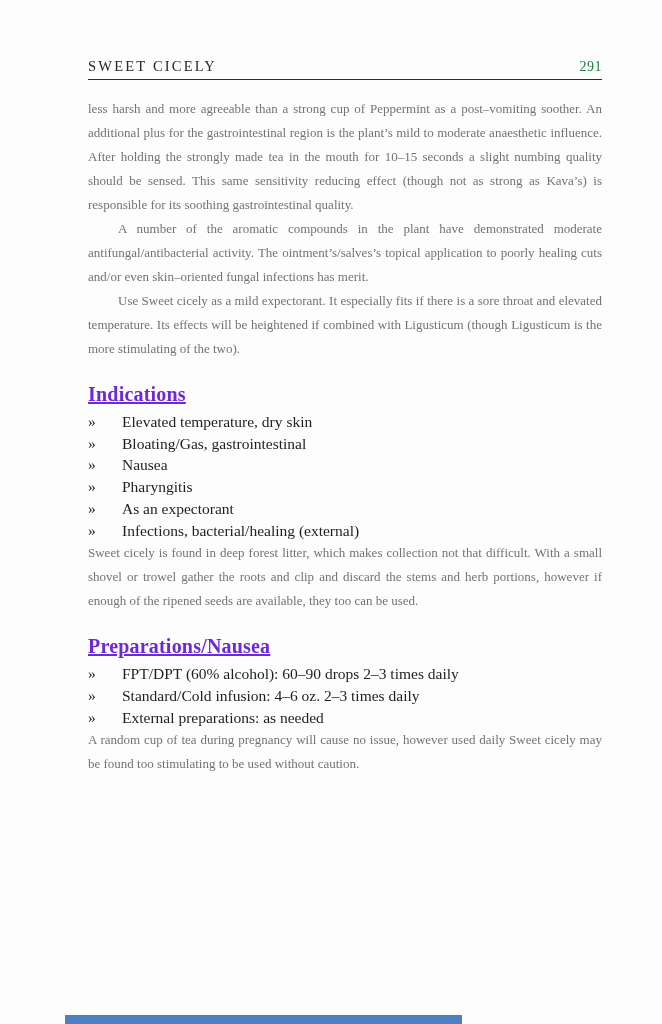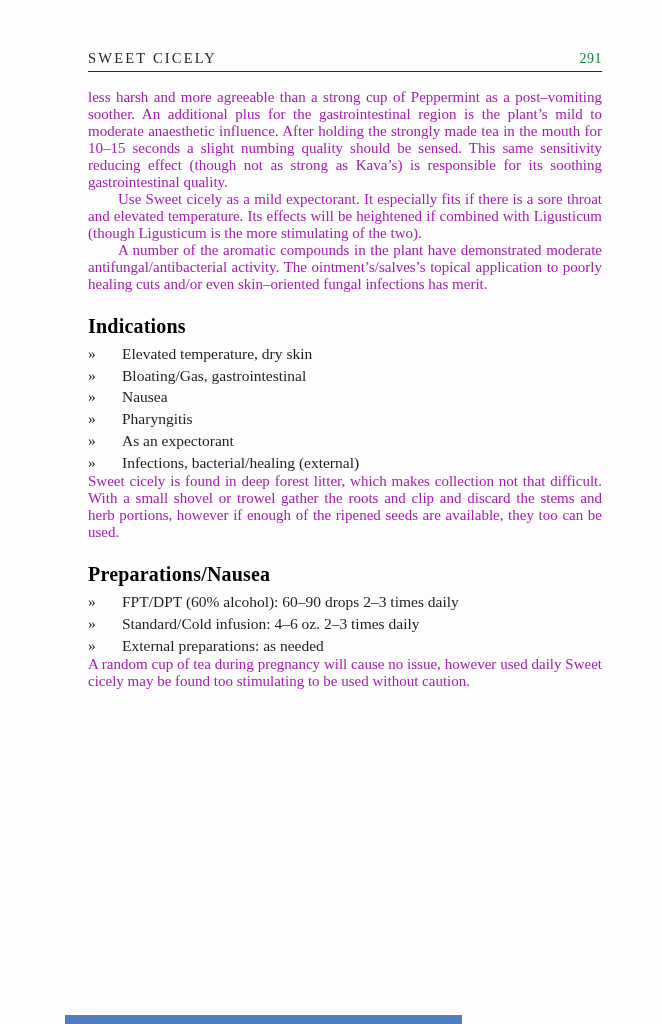--- a/index.html
+++ b/index.html
@@ -9,21 +9,21 @@
     width: 662px;
     height: 1024px;
     margin: 0 auto;
     background: #fdfdfd;
     overflow: hidden;
     font-family: "Liberation Serif", "DejaVu Serif", serif;
     color: #1f1f1f;
   }
   .inner {
     position: absolute;
-    top: 50px;
+    top: 58px;
     left: 88px;
     width: 514px;
   }
   .page-header {
     display: flex;
     justify-content: space-between;
     align-items: baseline;
   }
   .running-title {
     font-size: 14.5px;
@@ -35,33 +35,34 @@
     letter-spacing: 0.5px;
     color: #15803d;
   }
   .header-rule {
     border: none;
     border-top: 1.6px solid #2b2b2b;
     margin: 4px 0 0 0;
   }
   .body-text {
     margin: 0;
-    font-size: 15px;
-    line-height: 17px;
+    font-size: 13px;
+    line-height: 24px;
     text-align: justify;
-    color: #a21caf;
+    color: #737373;
   }
   .first-para { margin-top: 17px; }
   .indent { text-indent: 30px; }
   .section-heading {
     margin: 22px 0 5px 0;
     font-size: 20px;
     font-weight: bold;
     letter-spacing: 0.2px;
-    color: #000000;
+    color: #6d28d9;
+    text-decoration: underline;
   }
   .bullet-list { margin: 2px 0 0 0; }
   .bullet-item {
     display: flex;
     font-size: 15.5px;
     line-height: 21.7px;
     color: #1e1e1e;
   }
   .bullet-marker {
     flex: 0 0 34px;
@@ -83,22 +84,22 @@
 <div class="page">
   <div class="inner">
 
     <header class="page-header">
       <span class="running-title">SWEET CICELY</span>
       <span class="page-number">291</span>
     </header>
     <hr class="header-rule">
 
     <p class="body-text first-para">less harsh and more agreeable than a strong cup of Peppermint as a post–vomiting soother. An additional plus for the gastrointestinal region is the plant’s mild to moderate anaesthetic influence. After holding the strongly made tea in the mouth for 10–15 seconds a slight numbing quality should be sensed. This same sensitivity reducing effect (though not as strong as Kava’s) is responsible for its soothing gastrointestinal quality.</p>
+    <p class="body-text indent">A number of the aromatic compounds in the plant have demonstrated moderate antifungal/antibacterial activity. The ointment’s/salves’s topical application to poorly healing cuts and/or even skin–oriented fungal infections has merit.</p>
     <p class="body-text indent">Use Sweet cicely as a mild expectorant. It especially fits if there is a sore throat and elevated temperature. Its effects will be heightened if combined with Ligusticum (though Ligusticum is the more stimulating of the two).</p>
-    <p class="body-text indent">A number of the aromatic compounds in the plant have demonstrated moderate antifungal/antibacterial activity. The ointment’s/salves’s topical application to poorly healing cuts and/or even skin–oriented fungal infections has merit.</p>
 
     <h2 class="section-heading">Indications</h2>
     <div class="bullet-list">
       <div class="bullet-item">
         <span class="bullet-marker">»</span>
         <span class="bullet-text">Elevated temperature, dry skin</span>
       </div>
       <div class="bullet-item">
         <span class="bullet-marker">»</span>
         <span class="bullet-text">Bloating/Gas, gastrointestinal</span>

